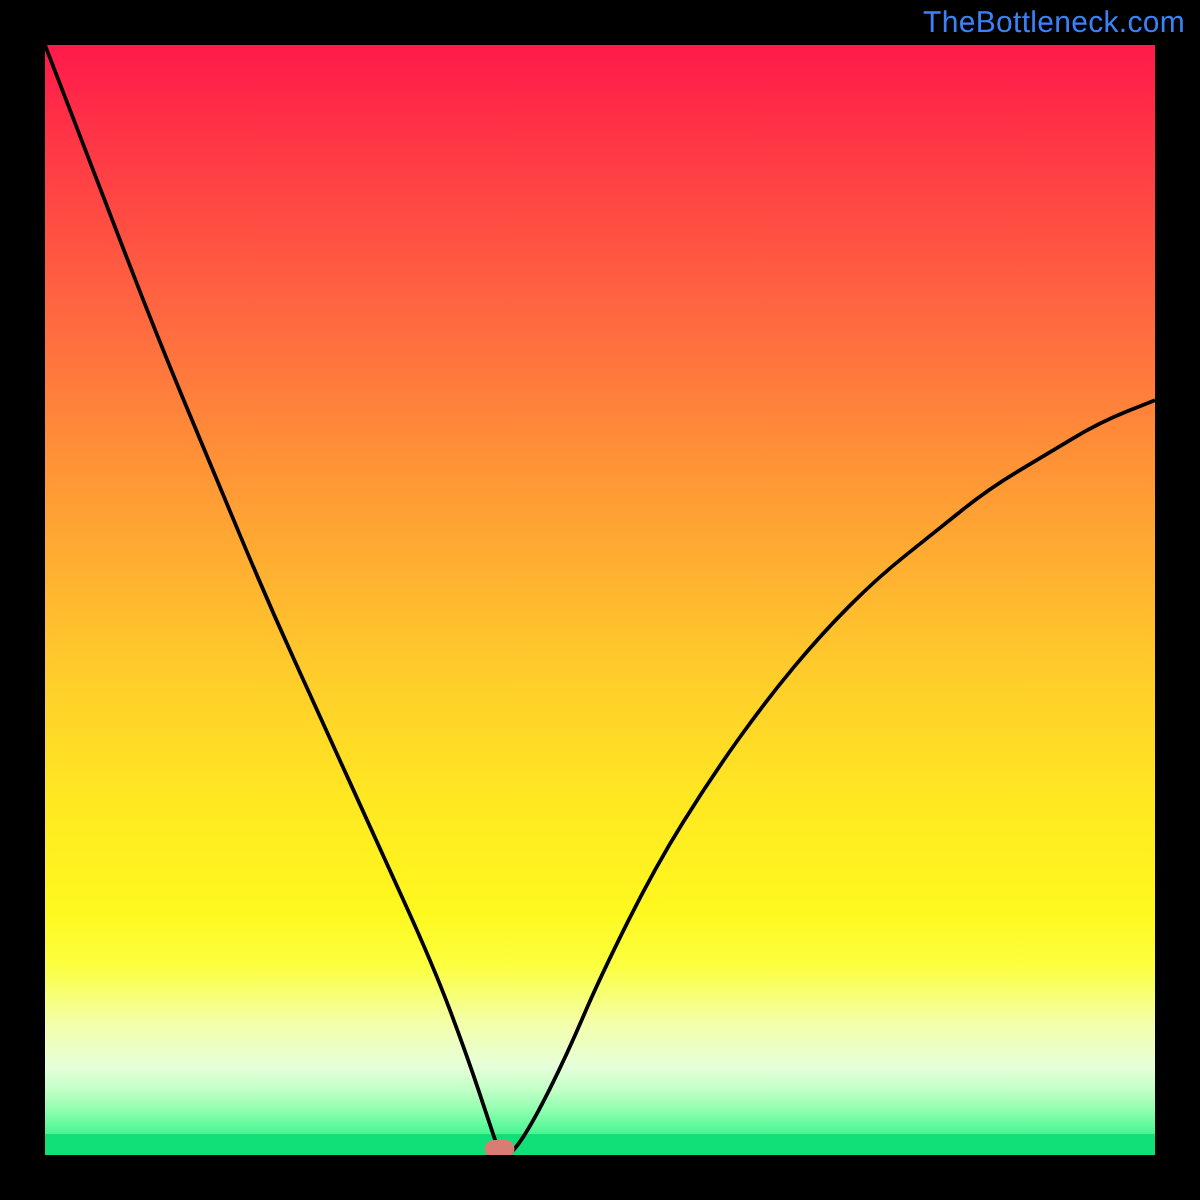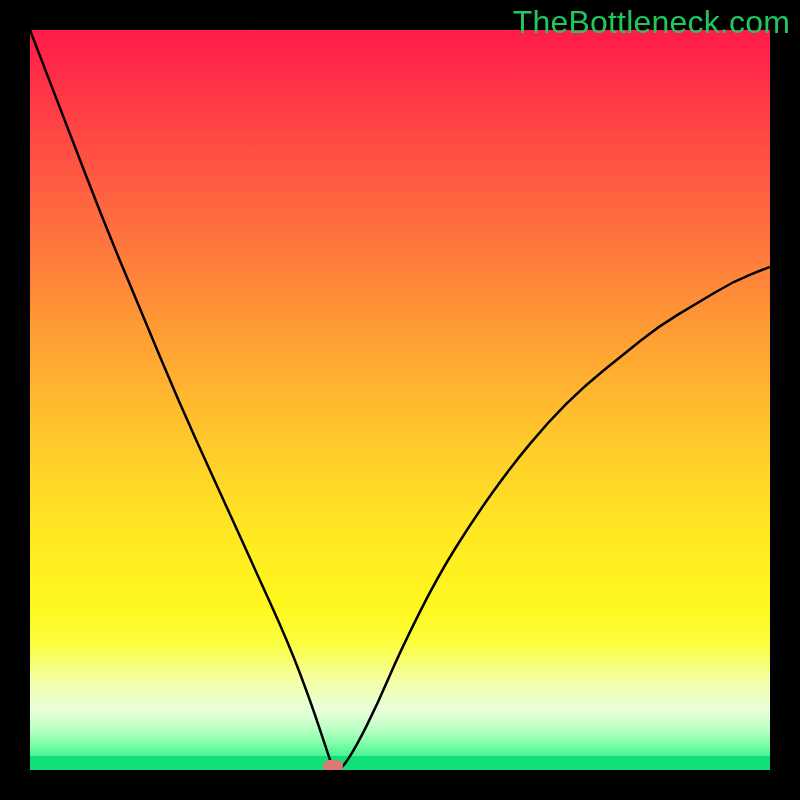--- a/index.html
+++ b/index.html
@@ -14,22 +14,22 @@
   .frame {
     position: relative;
     width: 800px;
     height: 800px;
     background: #000;
   }
   .watermark {
     position: absolute;
     top: 4px;
     right: 10px;
-    color: #22c55e;
-    font-size: 32px;
+    color: #3b82f6;
+    font-size: 20px;
     font-weight: 500;
     letter-spacing: 0.2px;
     z-index: 5;
     user-select: none;
   }
   .plot {
     position: absolute;
     left: 30px;
     top: 30px;
     width: 740px;

